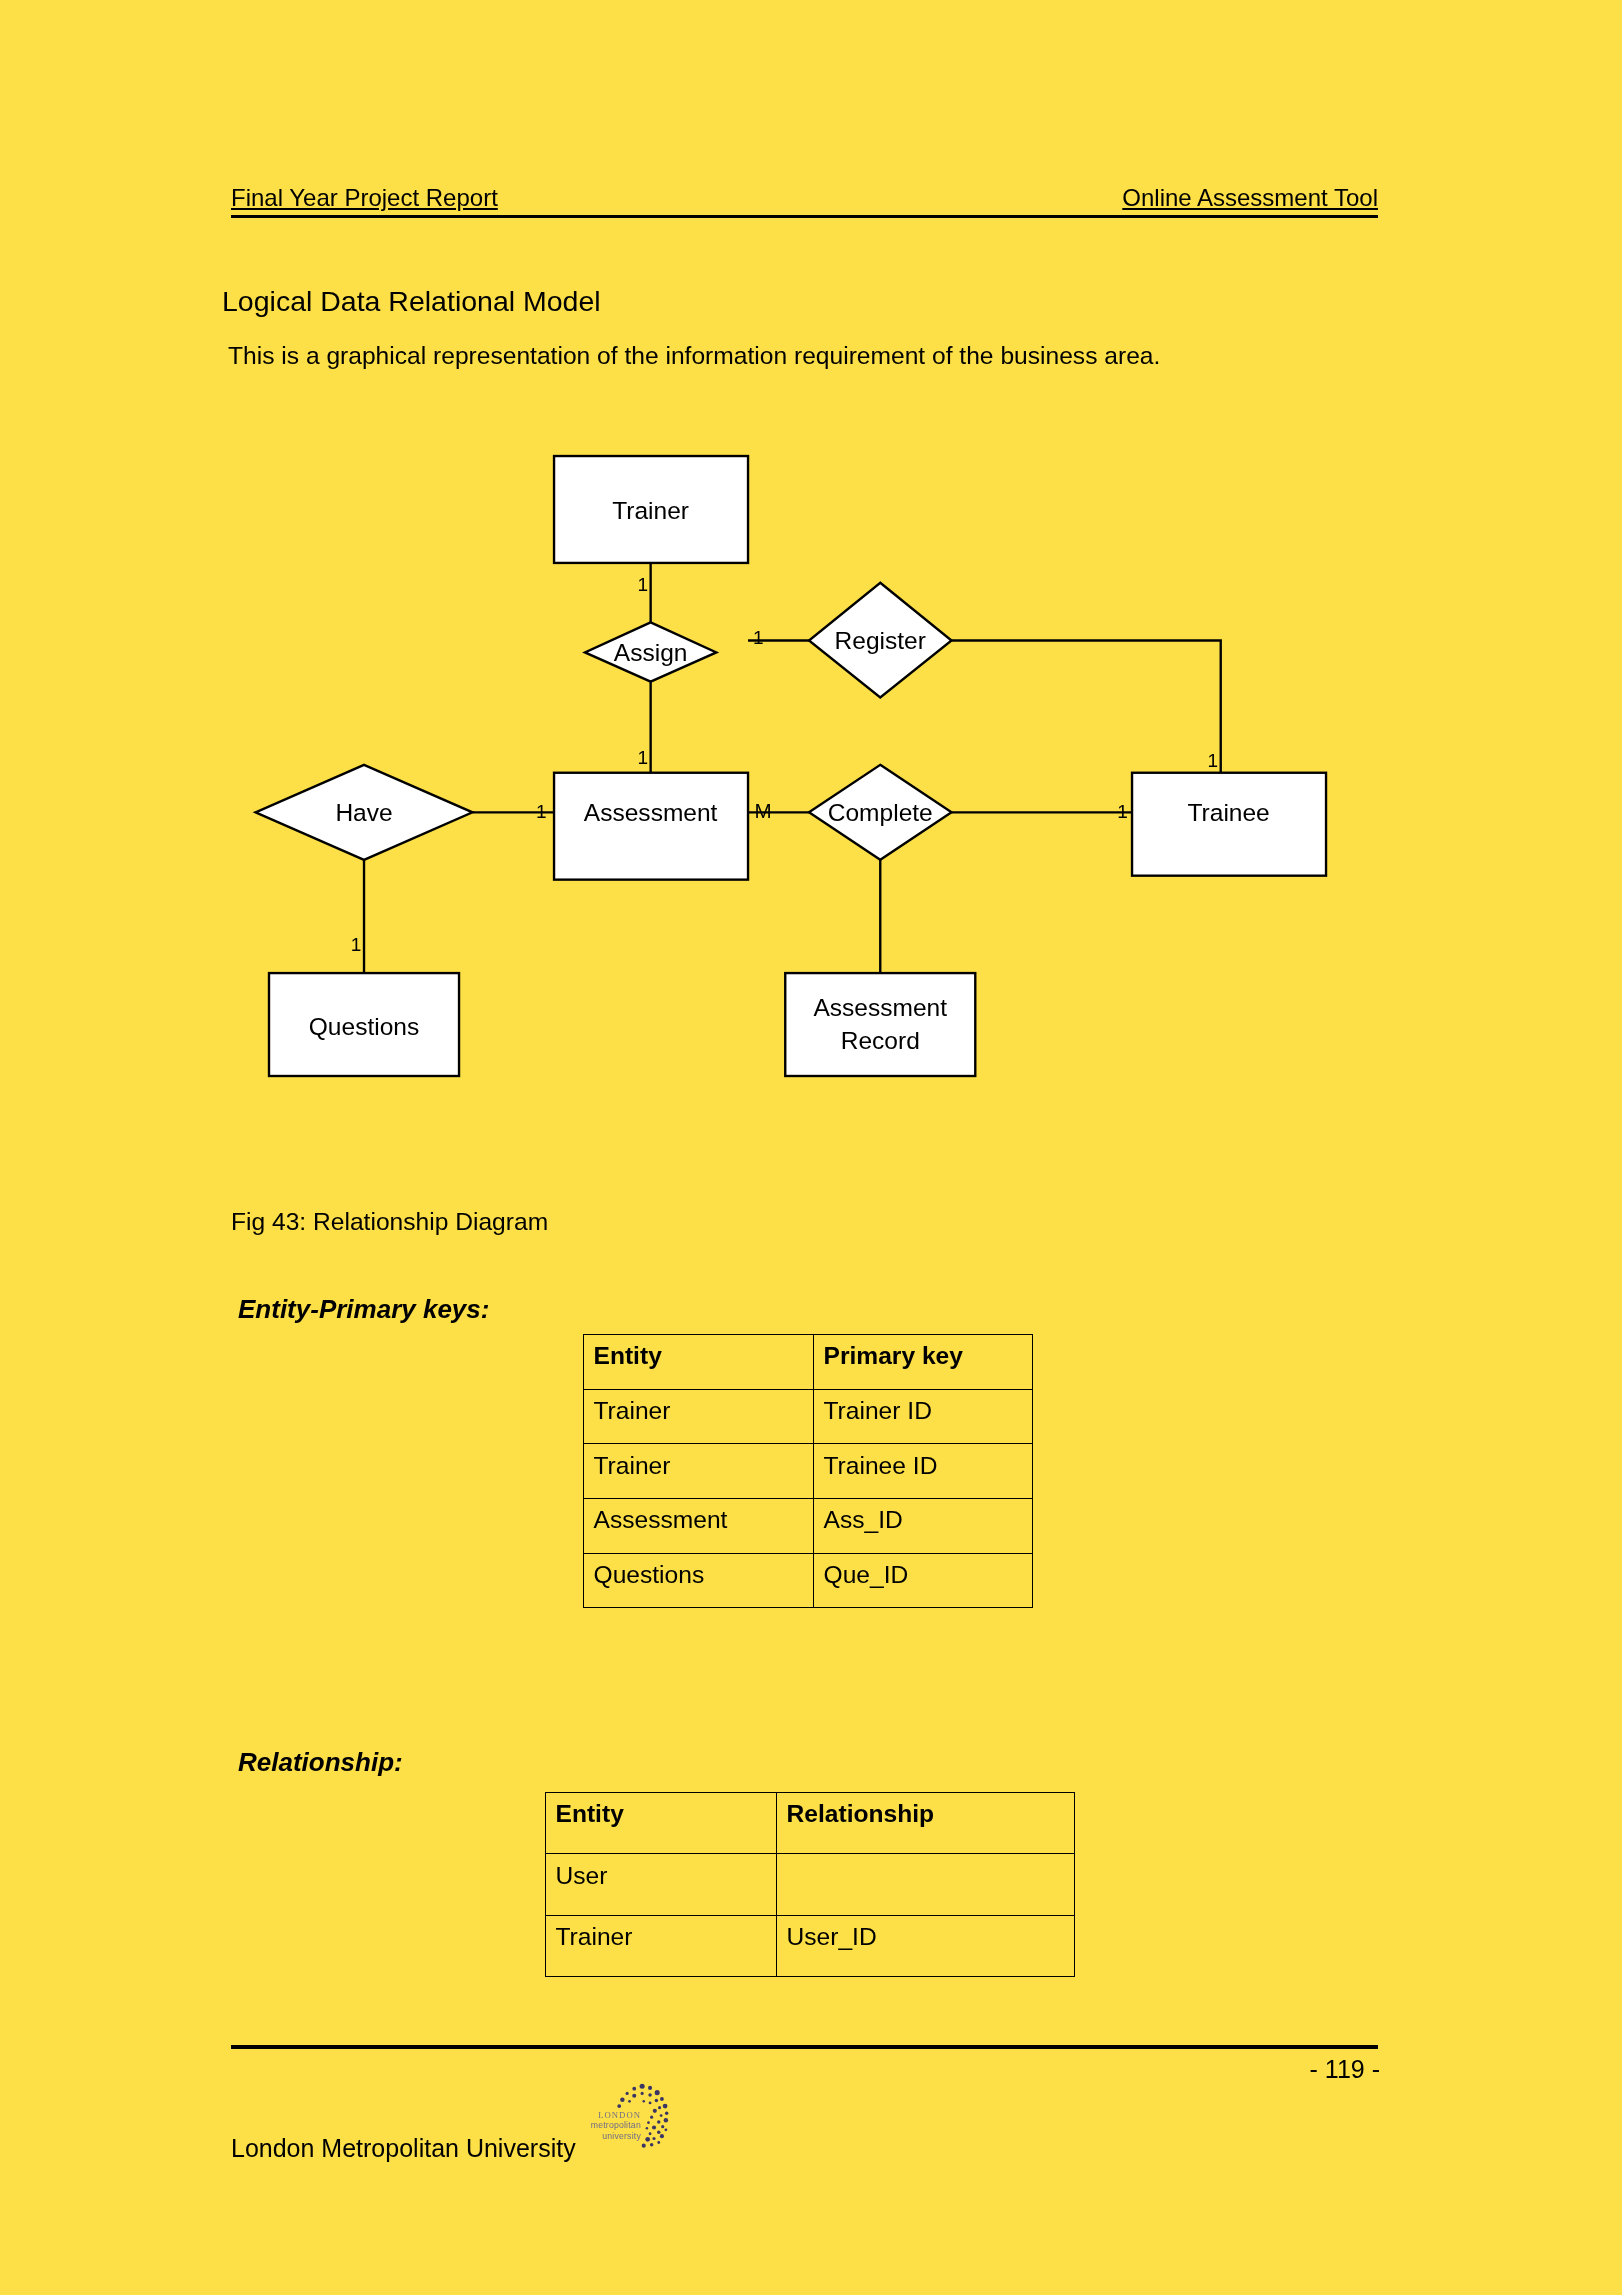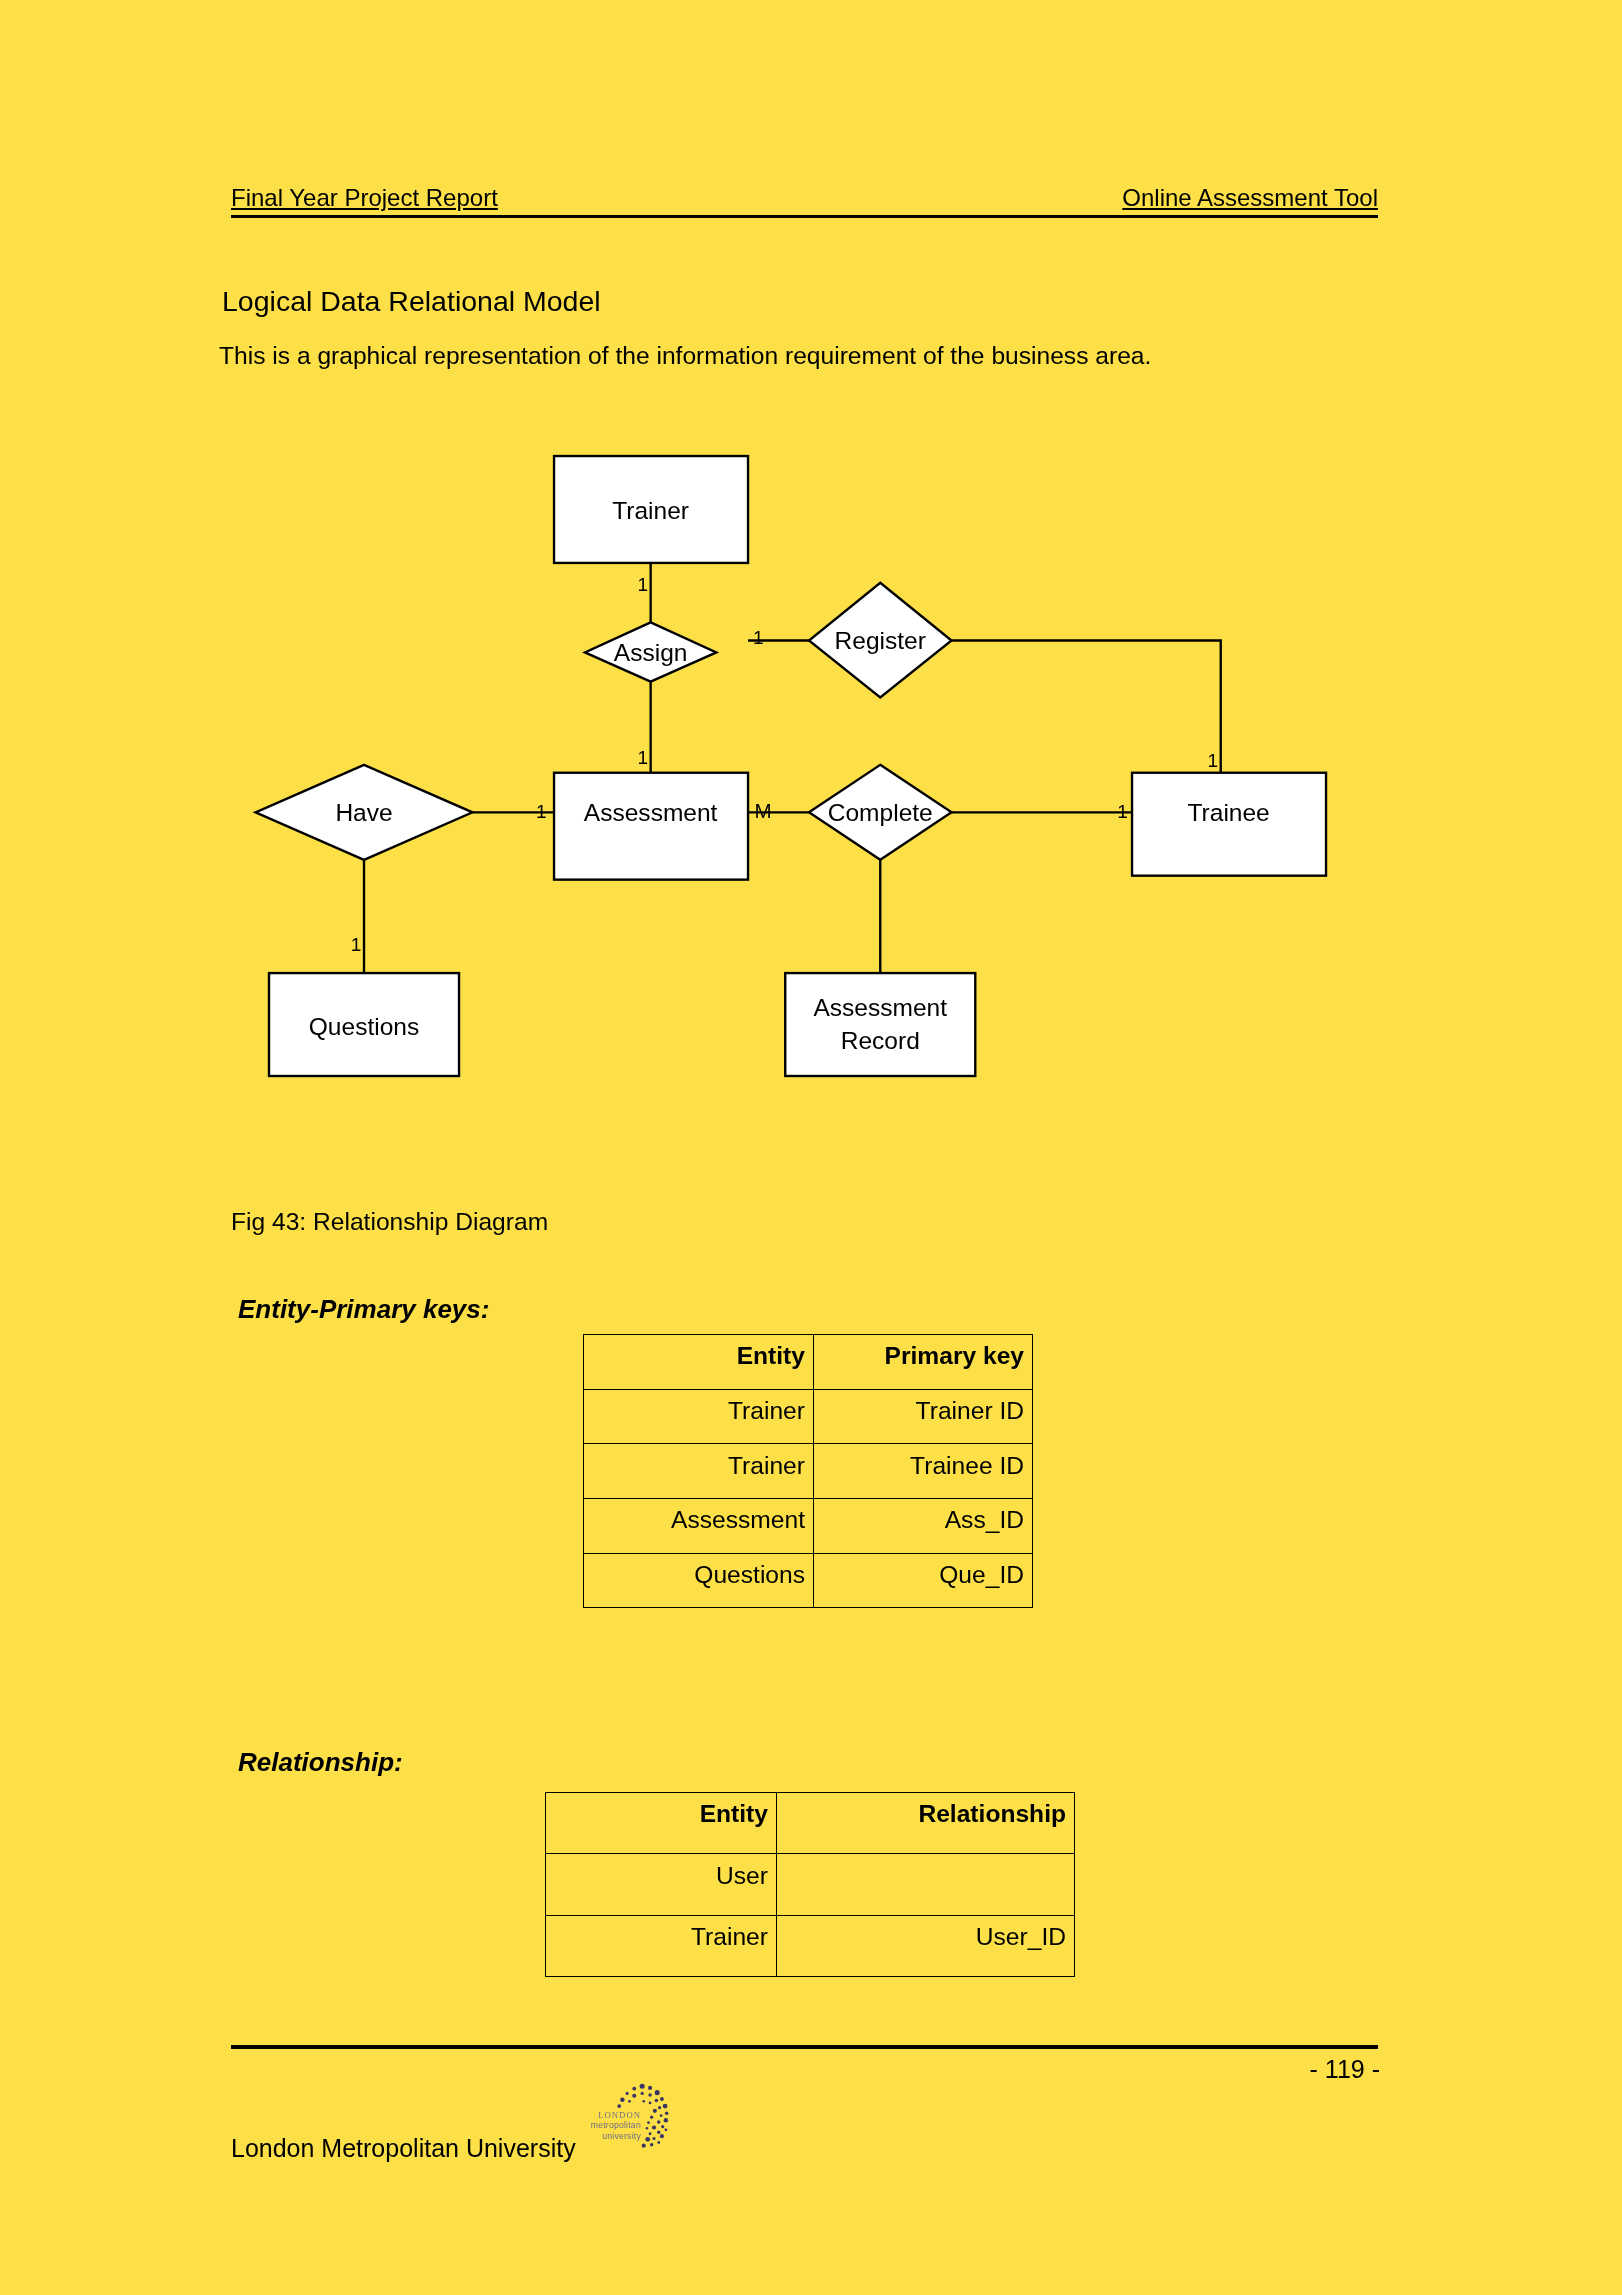--- a/index.html
+++ b/index.html
@@ -52,21 +52,21 @@
     position: absolute;
     left: 222px;
     top: 284px;
     font-size: 28.5px;
     font-weight: normal;
     line-height: 35px;
     white-space: nowrap;
   }
   .body-par {
     position: absolute;
-    left: 219px;
+    left: 228px;
     top: 331px;
     width: 1149px;
     font-size: 24.6px;
     line-height: 50px;
     text-align: justify;
     text-justify: inter-word;
   }
 
   
   .diagram {
@@ -98,21 +98,20 @@
     white-space: nowrap;
   }
   #sub-entity { top: 1293px; }
   #sub-rel    { top: 1720px; margin-top: 26px; }
 
   
   table.doc-table {
     position: absolute;
     border-collapse: collapse;
     table-layout: fixed;
-    text-align: right;
   }
   table.doc-table td {
     border: 1.6px solid #000;
     font-size: 24.6px;
     line-height: 30px;
     padding: 6.3px 8px 17.4px 9.5px;
     vertical-align: top;
     height: 27px;
   }
   table.doc-table td.hd { font-weight: bold; }

